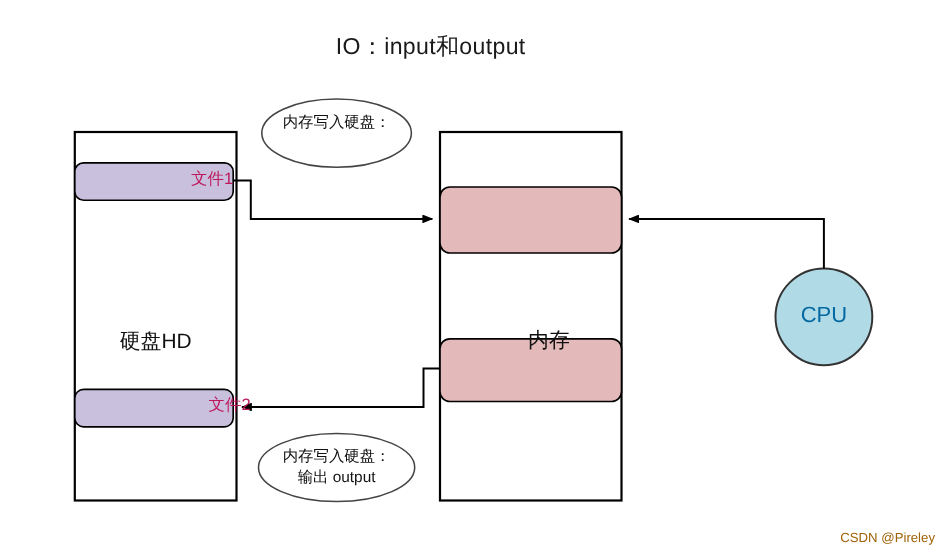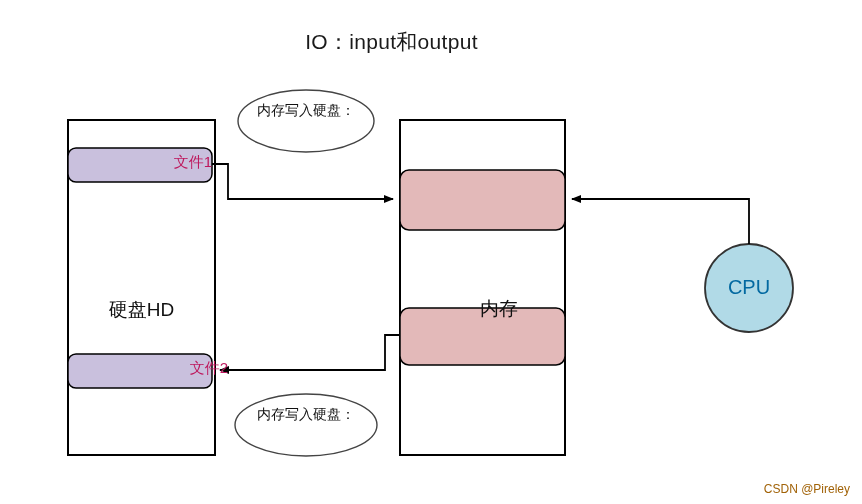--- a/index.html
+++ b/index.html
@@ -117,17 +117,18 @@
   <div class="box-label" style="left:400px; top:272px; width:198px;">内存</div>
 
   <div class="cpu-label" style="left:699px; top:276px; width:100px;">CPU</div>
 
   <div class="callout-text" style="left:236px; top:101px; width:140px;">
     <div>内存写入硬盘：</div>
   </div>
 
   <div class="callout-text" style="left:233px; top:405px; width:146px;">
     <div>内存写入硬盘：</div>
+    <div>输出 output</div>
   </div>
 
   <div class="watermark">CSDN @Pireley</div>
 
 </div>
 
 </body></html>

